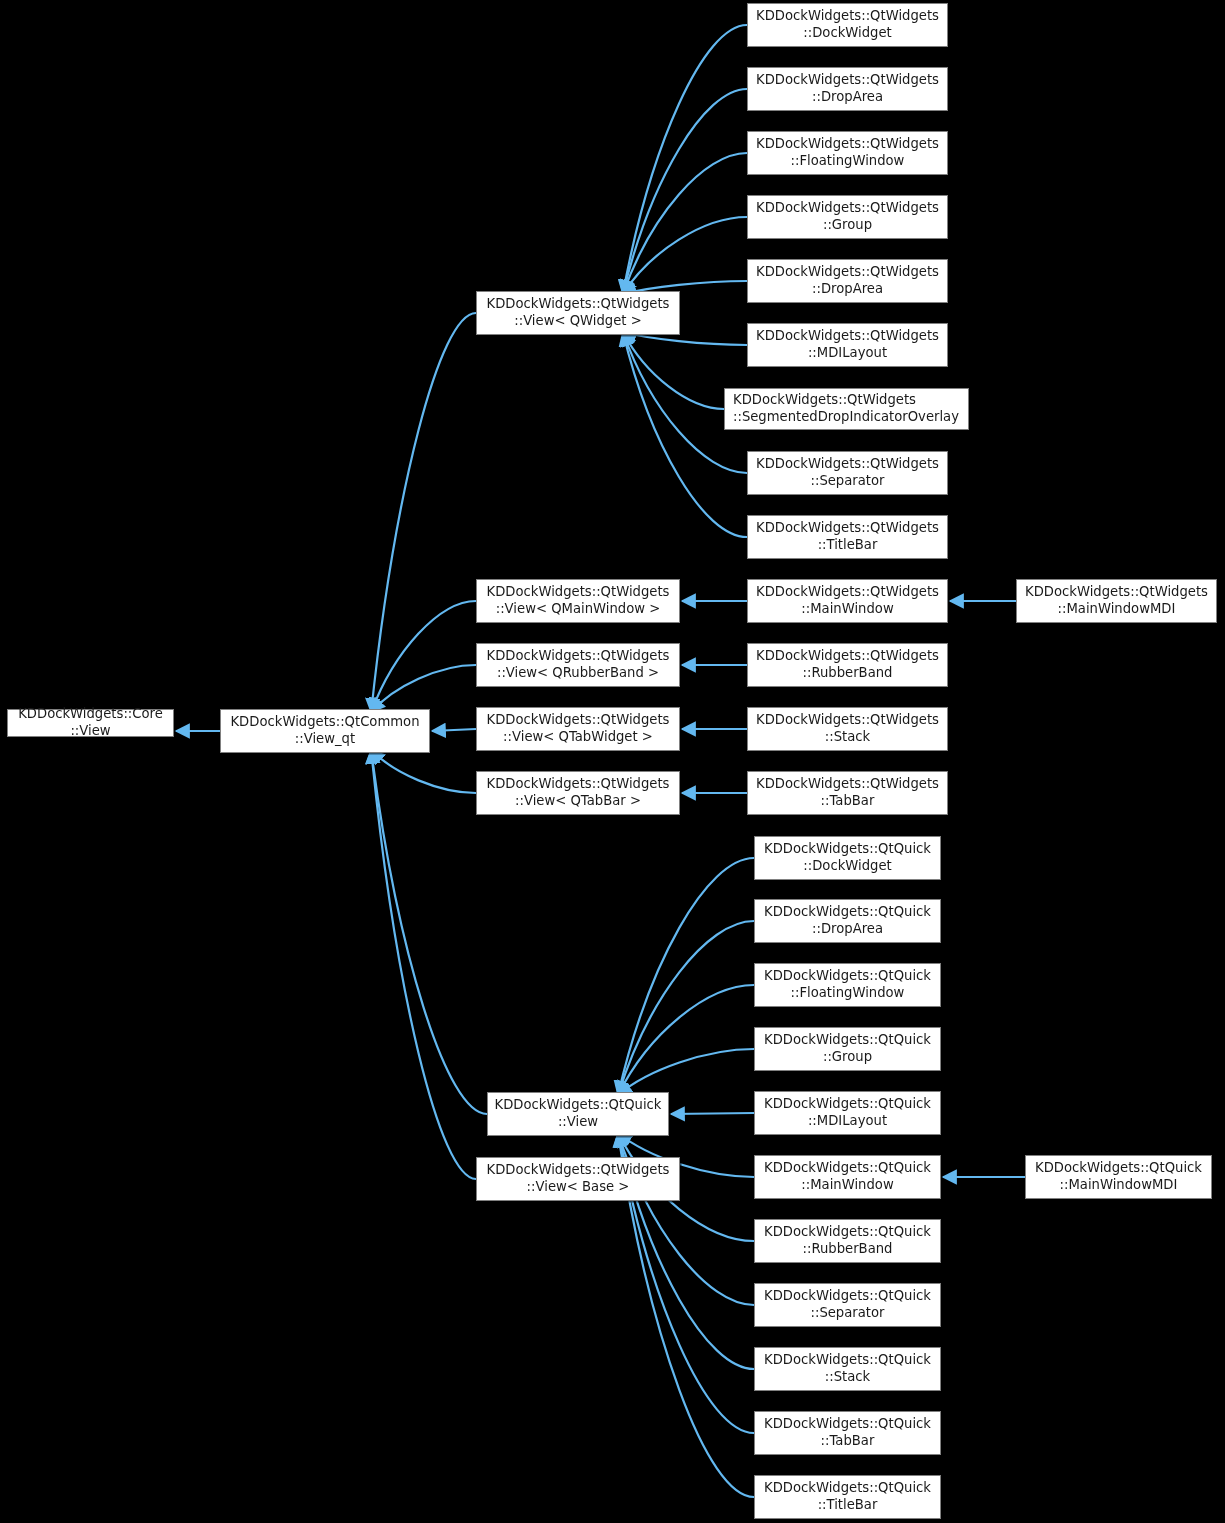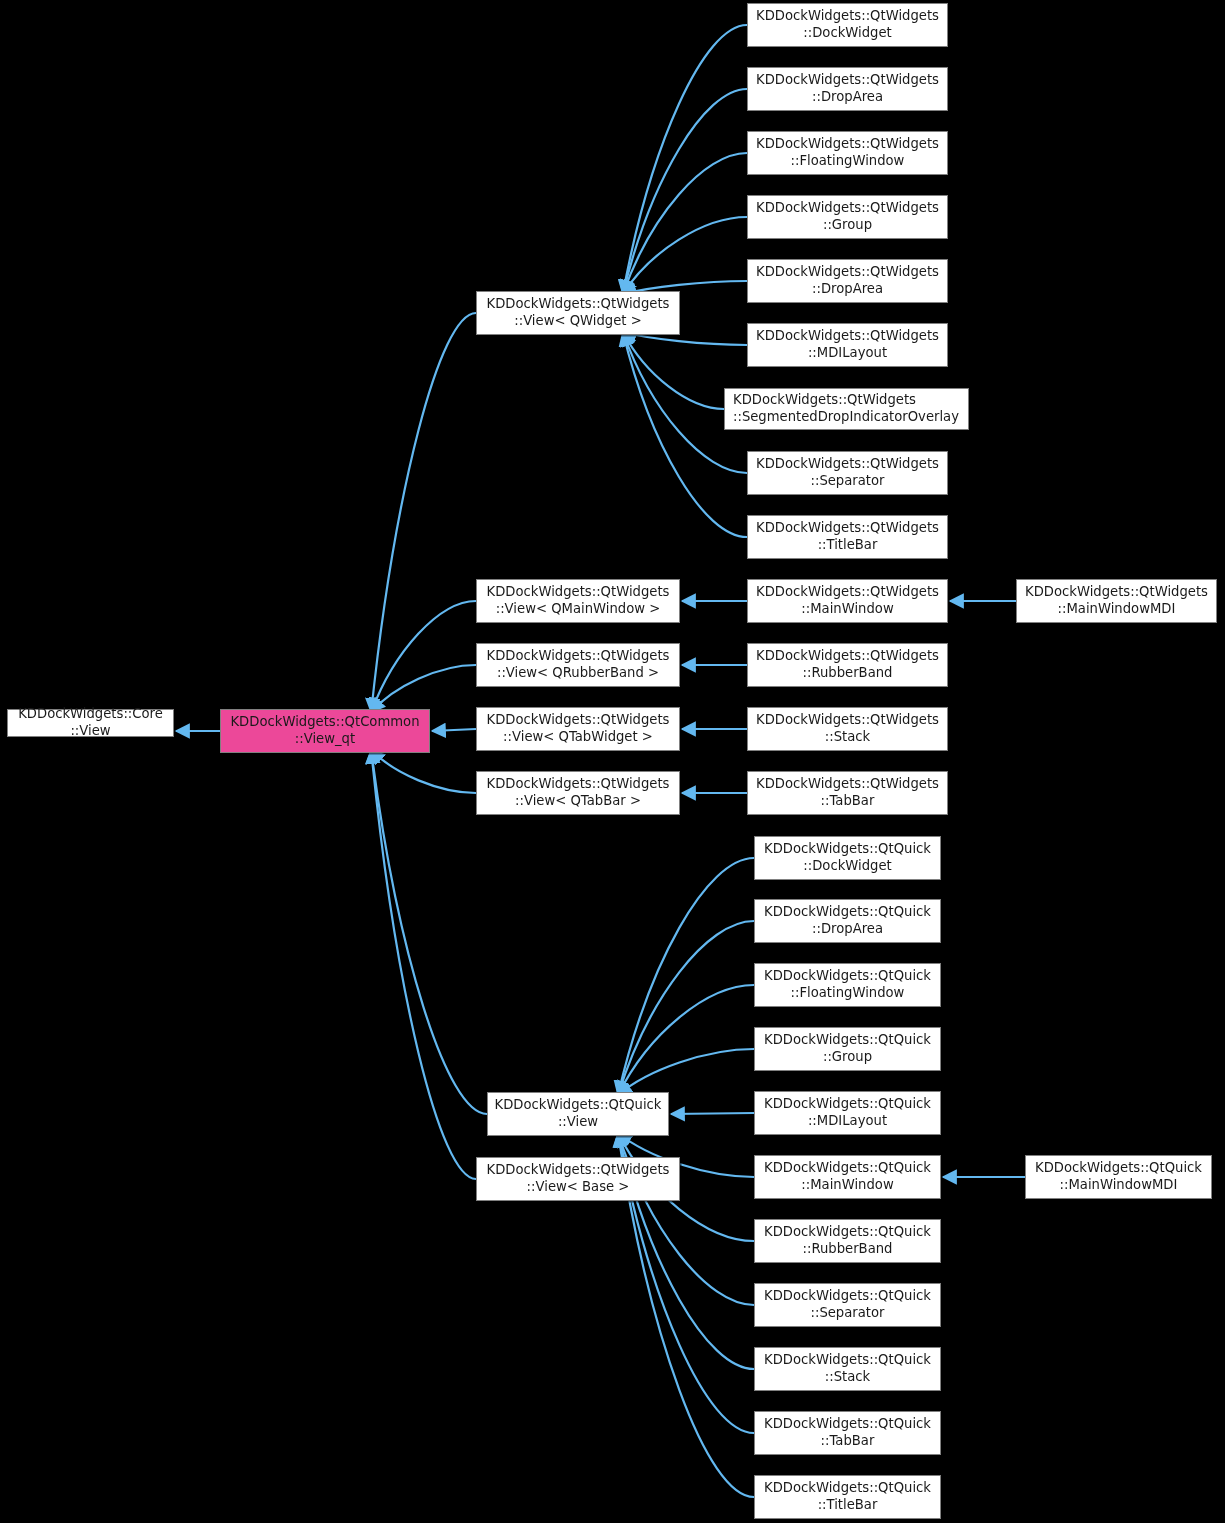--- a/index.html
+++ b/index.html
@@ -33,21 +33,21 @@
     display: flex;
     flex-direction: column;
     align-items: center;
     justify-content: center;
     text-align: center;
     box-shadow: 1.5px 1.5px 0 0 rgba(0,0,0,0.55);
     white-space: nowrap;
     z-index: 5;
   }
   .node.highlight {
-    background: #ec4899;
+    background: #ffffff;
   }
   .node.leftalign {
     align-items: flex-start;
     text-align: left;
     padding-left: 8px;
   }
   .node .ln {
     display: block;
   }
 </style>

